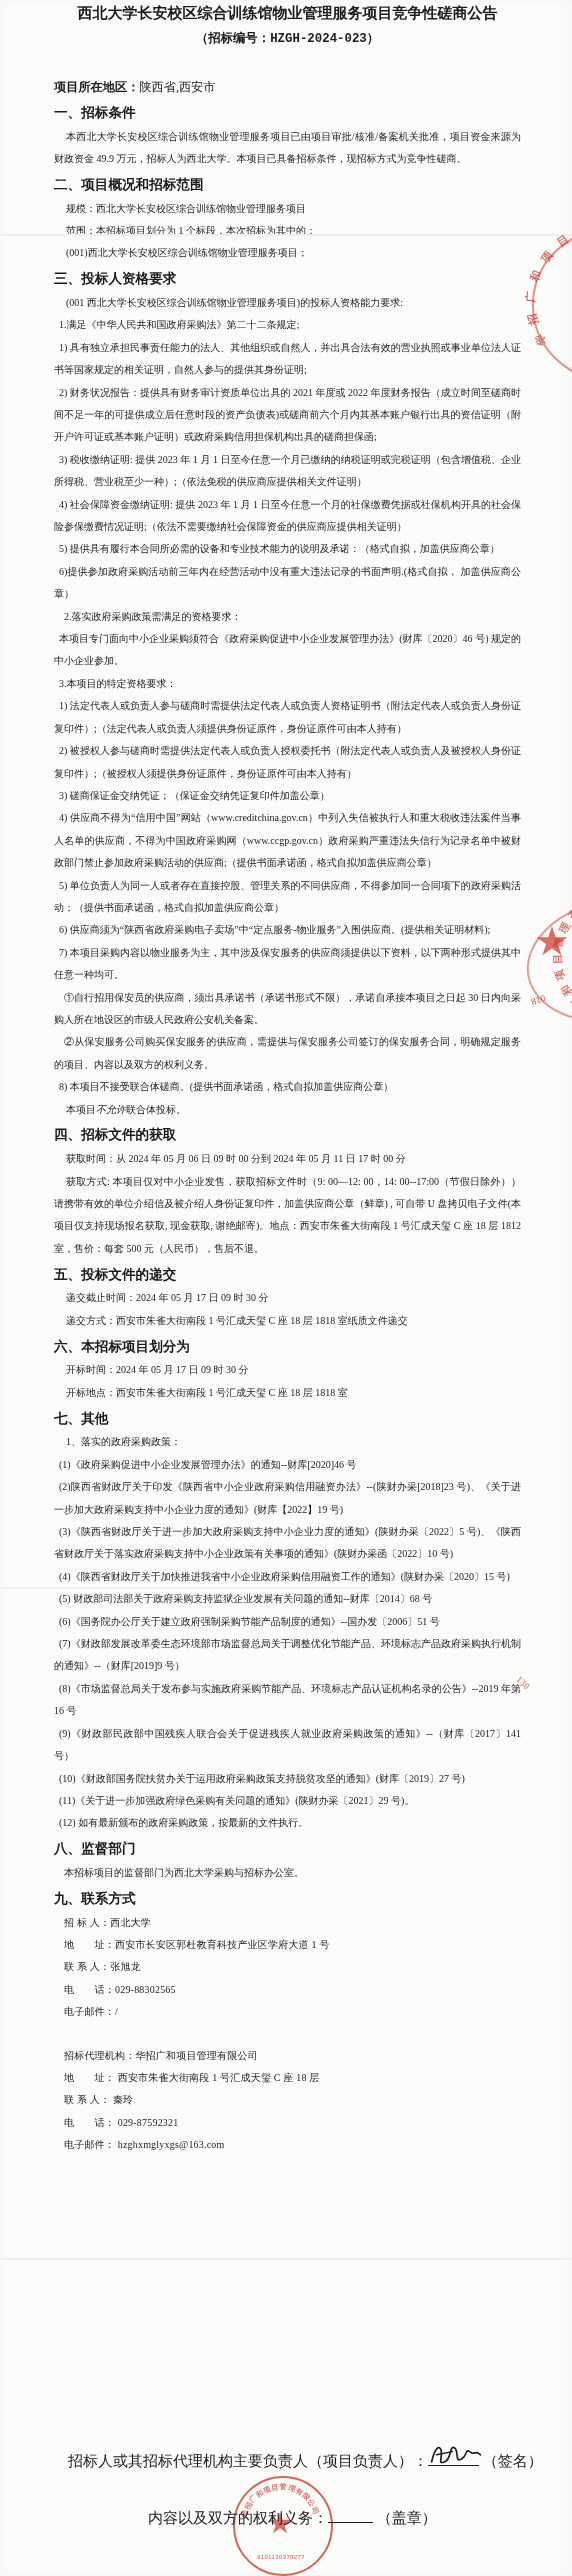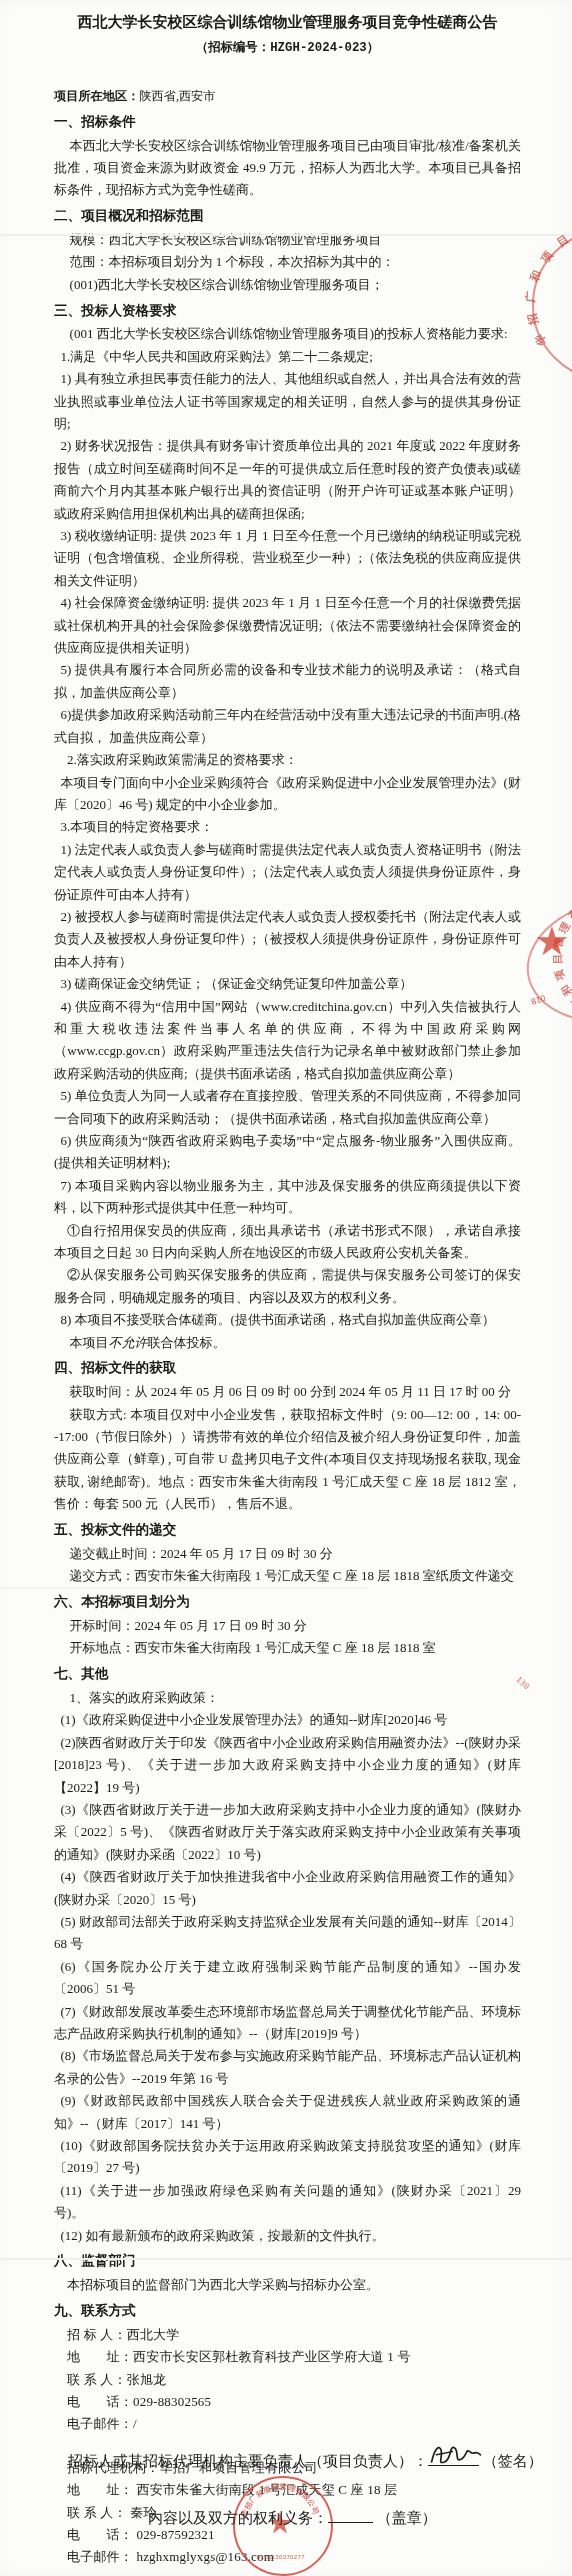--- a/index.html
+++ b/index.html
@@ -2,26 +2,26 @@
 <html style="font-size:12.8px"><head>
 <meta charset="utf-8">
 <style>
   html,body{margin:0;padding:0;background:#e8e8e8;}
   .page{
     position:relative; width:573px; height:2576px; overflow:hidden;
     background:#fcfcfa; color:#1b1b1b;
     font-family:"Liberation Serif","DejaVu Serif",serif;
     box-shadow:inset -8px 0 17.6px rgba(0,0,0,.025), inset 4.8px 0 11.2px rgba(0,0,0,.015);
   }
-  .flow{position:absolute; left:54px; top:12px; width:467px;}
+  .flow{position:absolute; left:54px; top:3px; width:467px;}
   .doc-title{font-size:15px; font-weight:bold; text-align:center; line-height:21.6px;}
   .doc-subtitle{font-size:12.4px; font-weight:bold; text-align:center; line-height:21px; margin-top:4px;font-family:Liberation Mono, monospace;}
   .meta{margin-top:26.4px; font-size:12.2px; line-height:22.4px;}
   .h1{font-size:13.6px; font-weight:bold; line-height:24px; margin:2.4px 0 0.8px 0;}
-  .p{font-size:13px; line-height:22.4px; text-align:justify;}
+  .p{font-size:10px; line-height:22.4px; text-align:justify;}
   .pi{text-indent:1.2em;}
   .p1{text-indent:1em;}
   .pn{text-indent:.5em;}
   .contact{text-indent:1em; letter-spacing:0.2px;}
   .gapper{height:21px;}
   .it{font-style:italic;font-family:Liberation Serif, serif;}
   .seam{position:absolute; left:0; width:573px; height:1.6px; background:#efefec;}
   .seam2{position:absolute; left:0; width:368px; height:1.6px; background:#f3f3f0;}
   
   .seal{position:absolute; pointer-events:none; color:#c8453a;}

